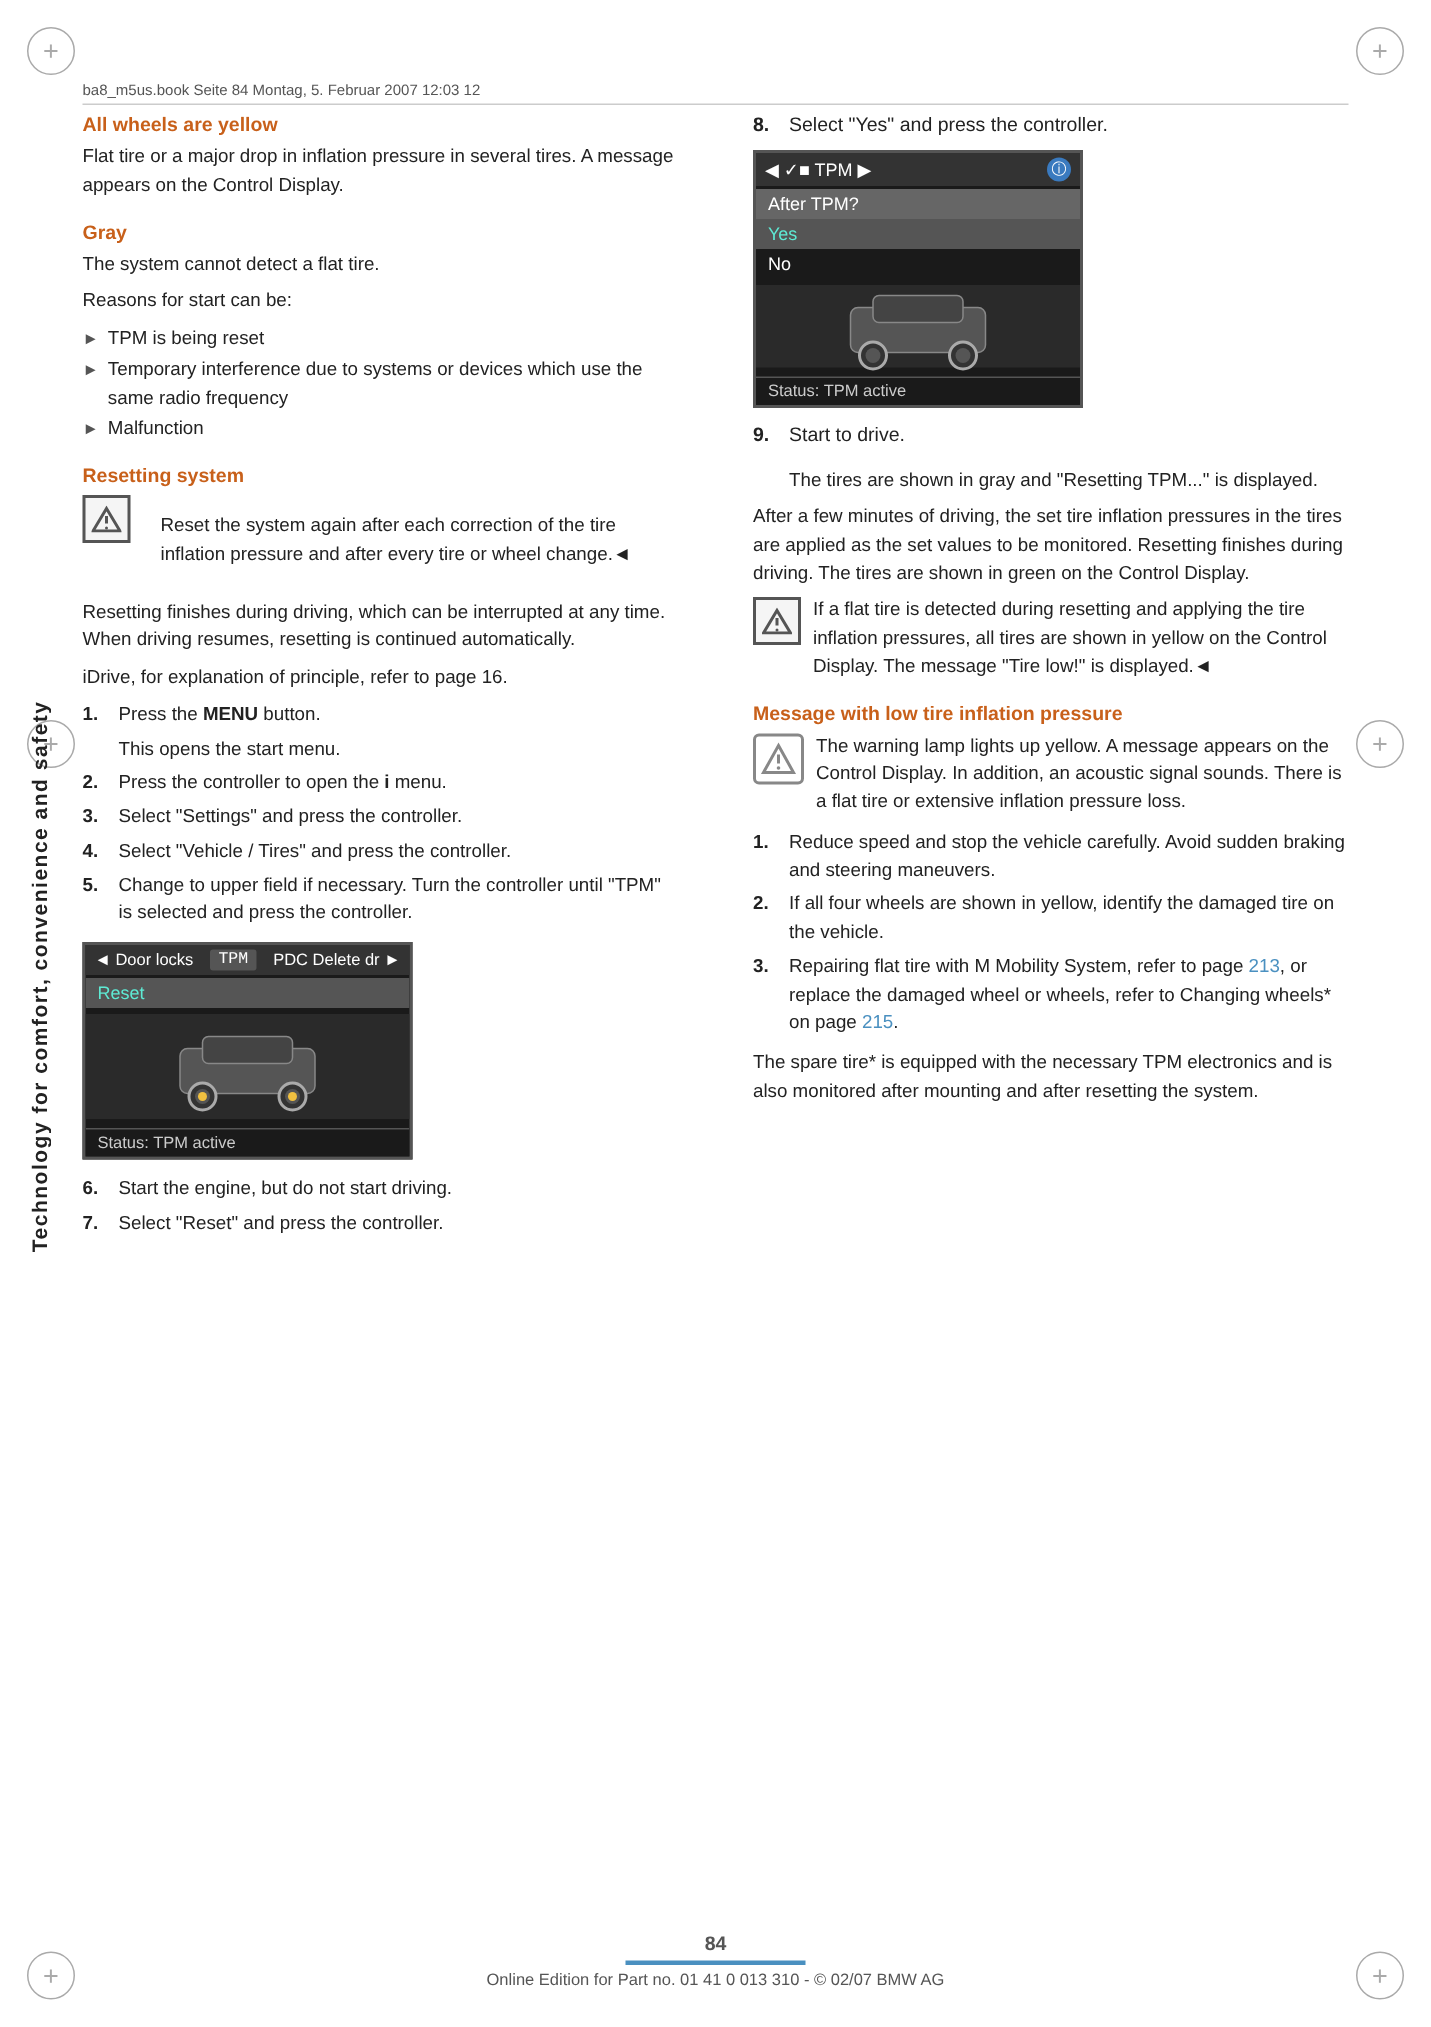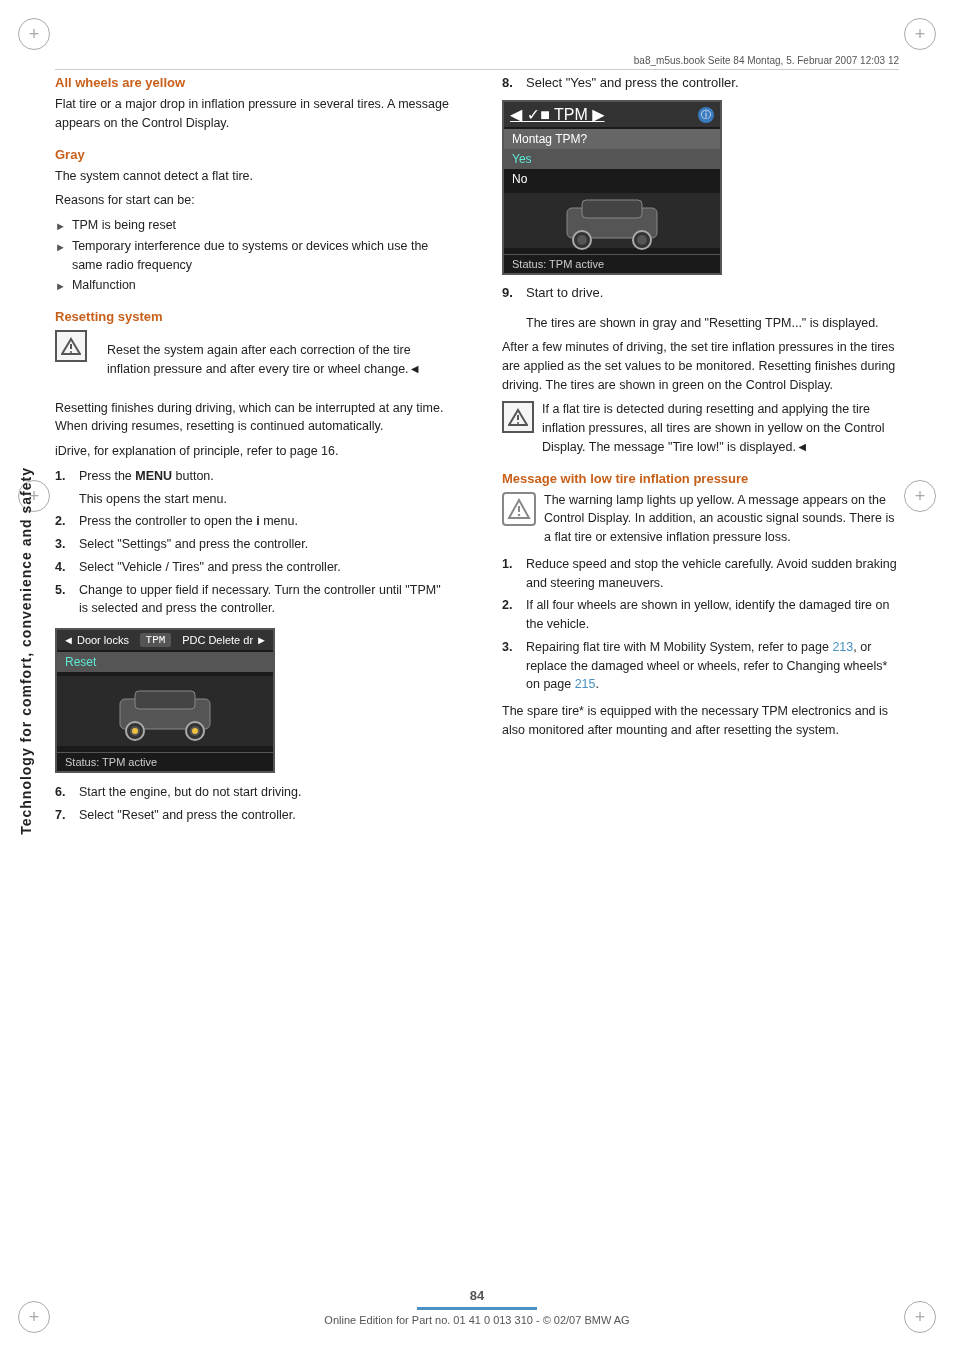--- a/index.html
+++ b/index.html
@@ -40,21 +40,20 @@
     
     .header-bar {
       position: absolute;
       top: 55px;
       left: 55px;
       right: 55px;
       font-size: 10px;
       color: #555;
       border-bottom: 1px solid #ccc;
       padding-bottom: 3px;
-      text-align: right;
     }
 
     
     .sidebar-text {
       position: absolute;
       left: 12px;
       top: 150px;
       bottom: 200px;
       width: 28px;
       display: flex;
@@ -393,25 +392,25 @@
 
     <div class="col-right">
 
       <div style="display:flex;gap:6px;align-items:flex-start;margin-bottom:6px;">
         <span class="num" style="font-weight:bold;">8.</span>
         <span>Select "Yes" and press the controller.</span>
       </div>
 
       <div class="screen-mockup" style="width:220px; margin-bottom:10px;">
         <div class="screen-header">
-          <span style="font-size:16px;text-decoration:underline;">◀ ✓■ TPM ▶</span>
+          <span style="font-size:12px;">◀ ✓■ TPM ▶</span>
           <span style="background:#3a7abf;border-radius:50%;width:16px;height:16px;display:inline-flex;align-items:center;justify-content:center;font-size:10px;">ⓘ</span>
         </div>
         <div class="screen-body">
-          <div class="screen-row" style="background:#666;color:#fff;">Montag TPM?</div>
+          <div class="screen-row" style="background:#666;color:#fff;">After TPM?</div>
           <div class="screen-row selected">Yes</div>
           <div class="screen-row">No</div>
           <div class="screen-car-area" style="height:55px;">
             <svg class="car-svg" viewBox="0 0 140 65">
               <rect x="25" y="20" width="90" height="30" rx="5" fill="#555" stroke="#888" stroke-width="1"></rect>
               <rect x="40" y="12" width="60" height="18" rx="4" fill="#444" stroke="#888" stroke-width="1"></rect>
               <circle cx="40" cy="52" r="9" fill="#333" stroke="#aaa" stroke-width="2"></circle>
               <circle cx="40" cy="52" r="5" fill="#555"></circle>
               <circle cx="100" cy="52" r="9" fill="#333" stroke="#aaa" stroke-width="2"></circle>
               <circle cx="100" cy="52" r="5" fill="#555"></circle>

